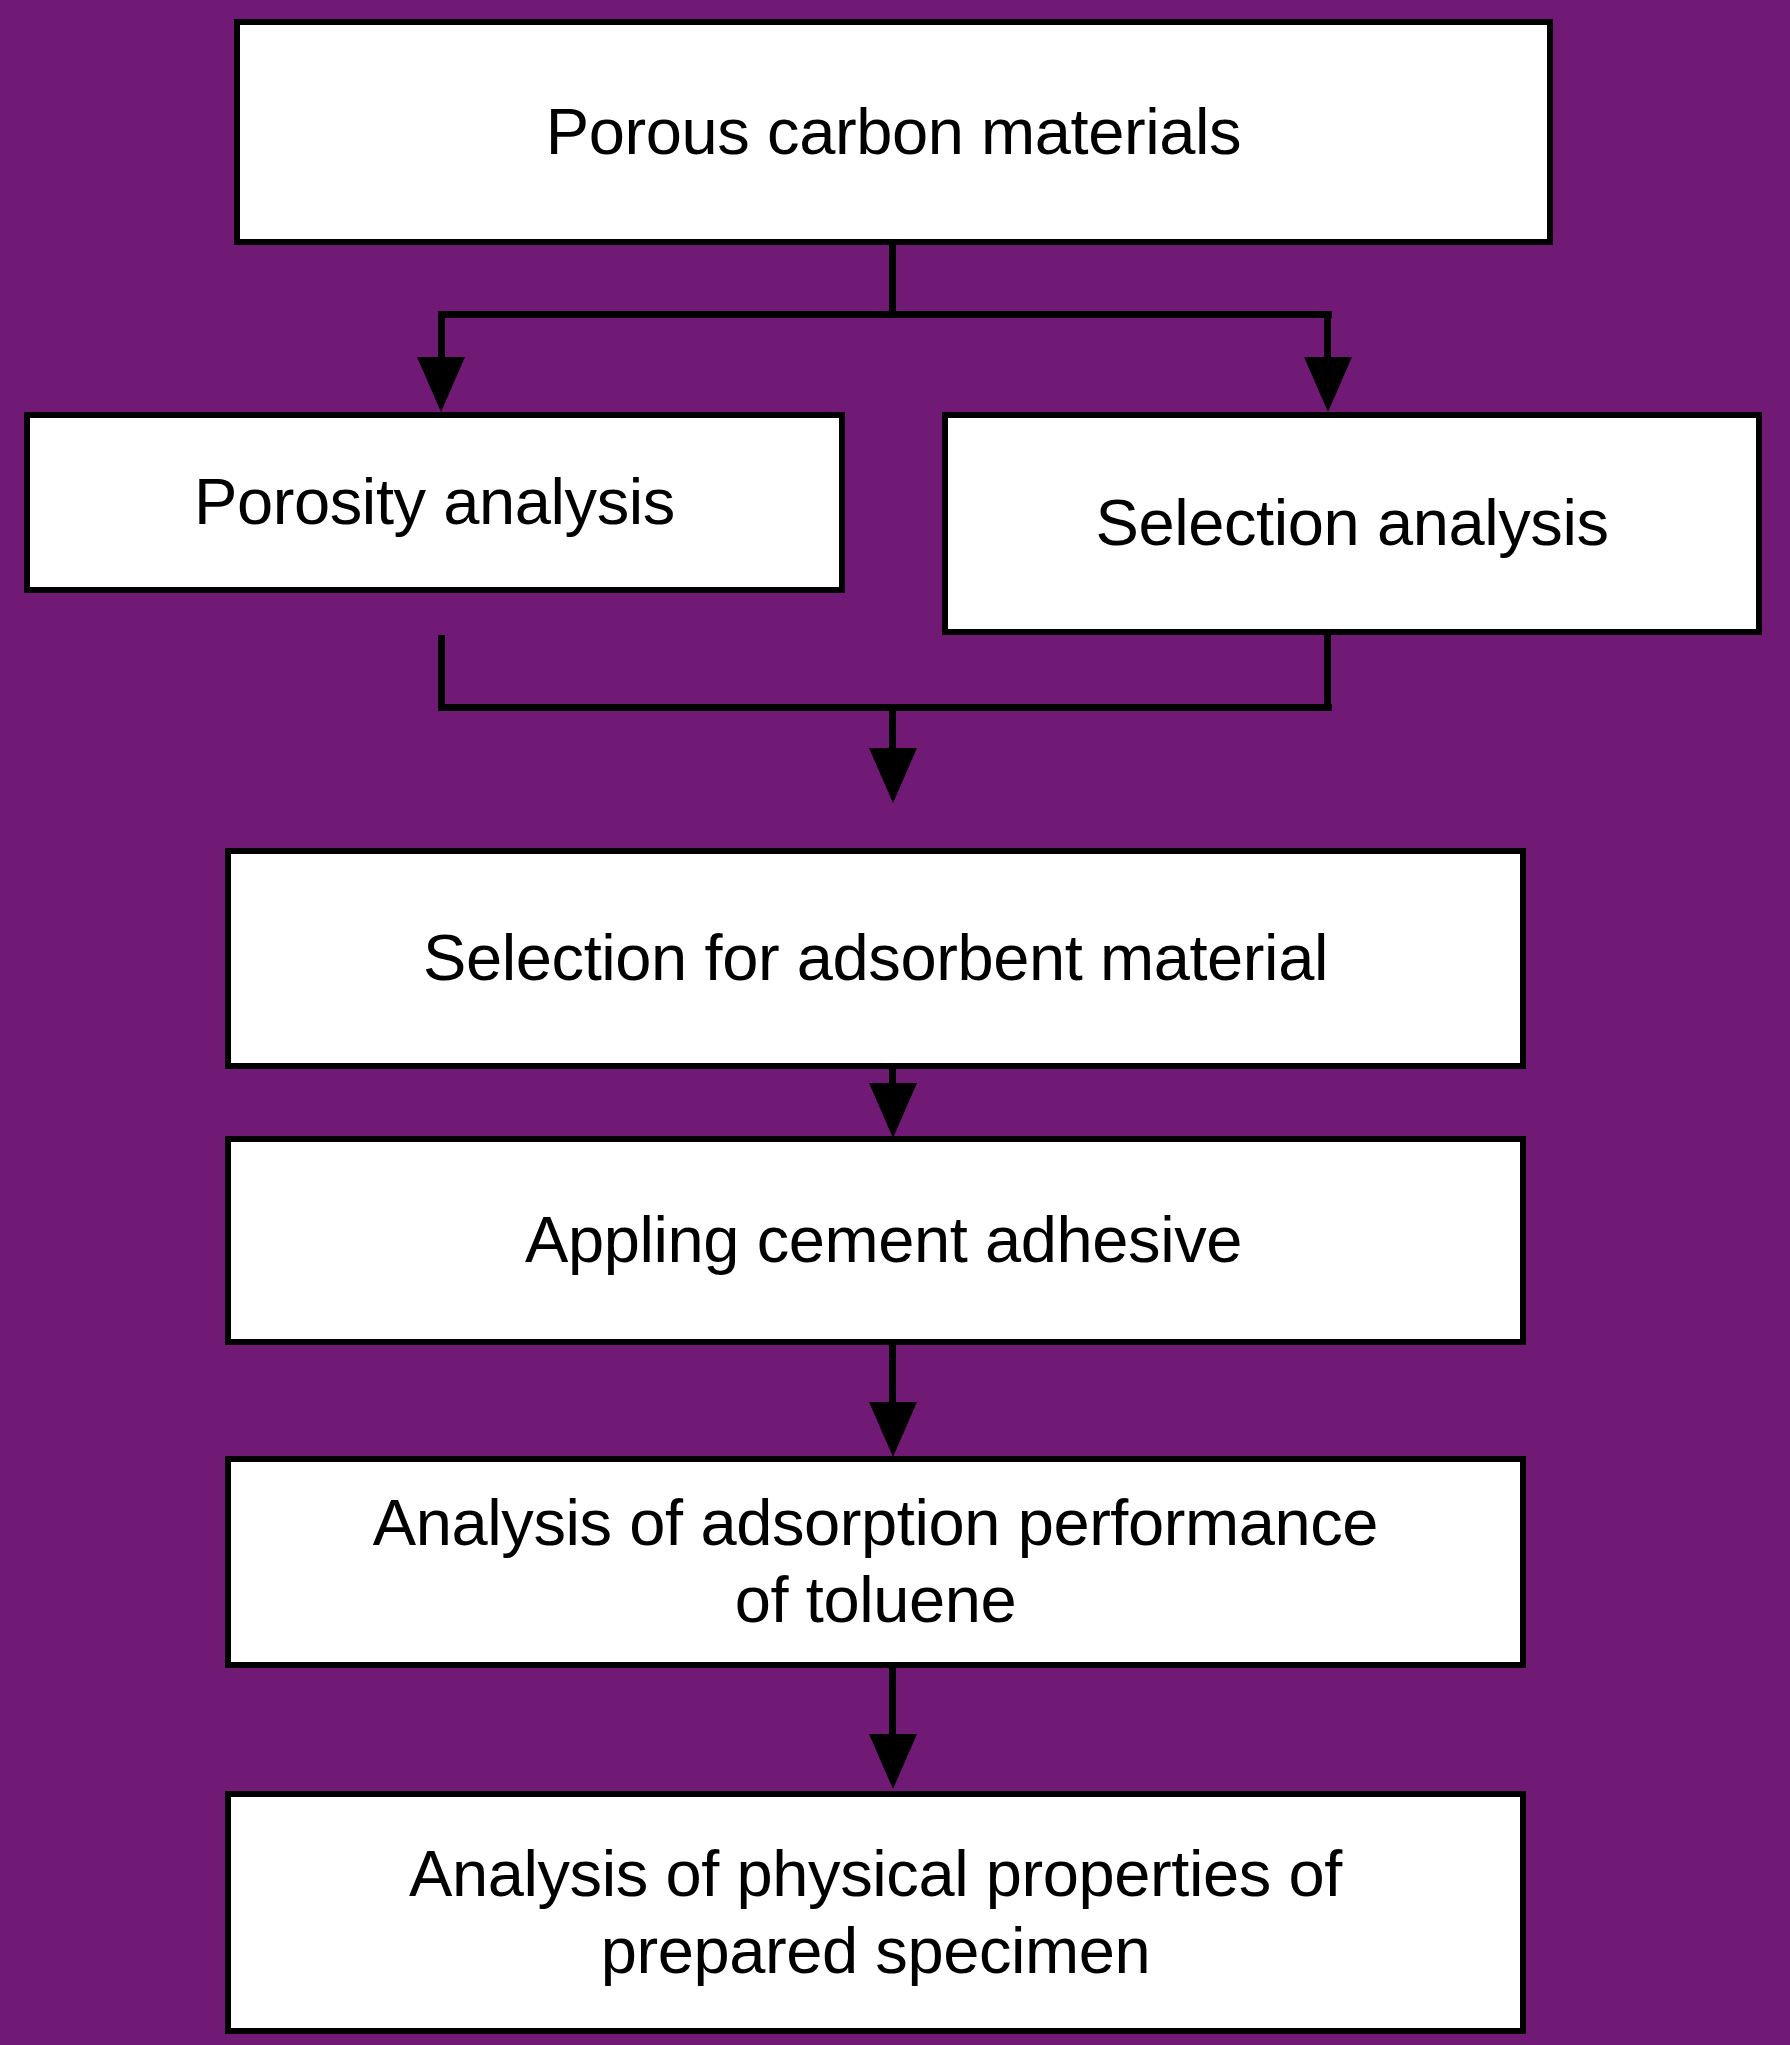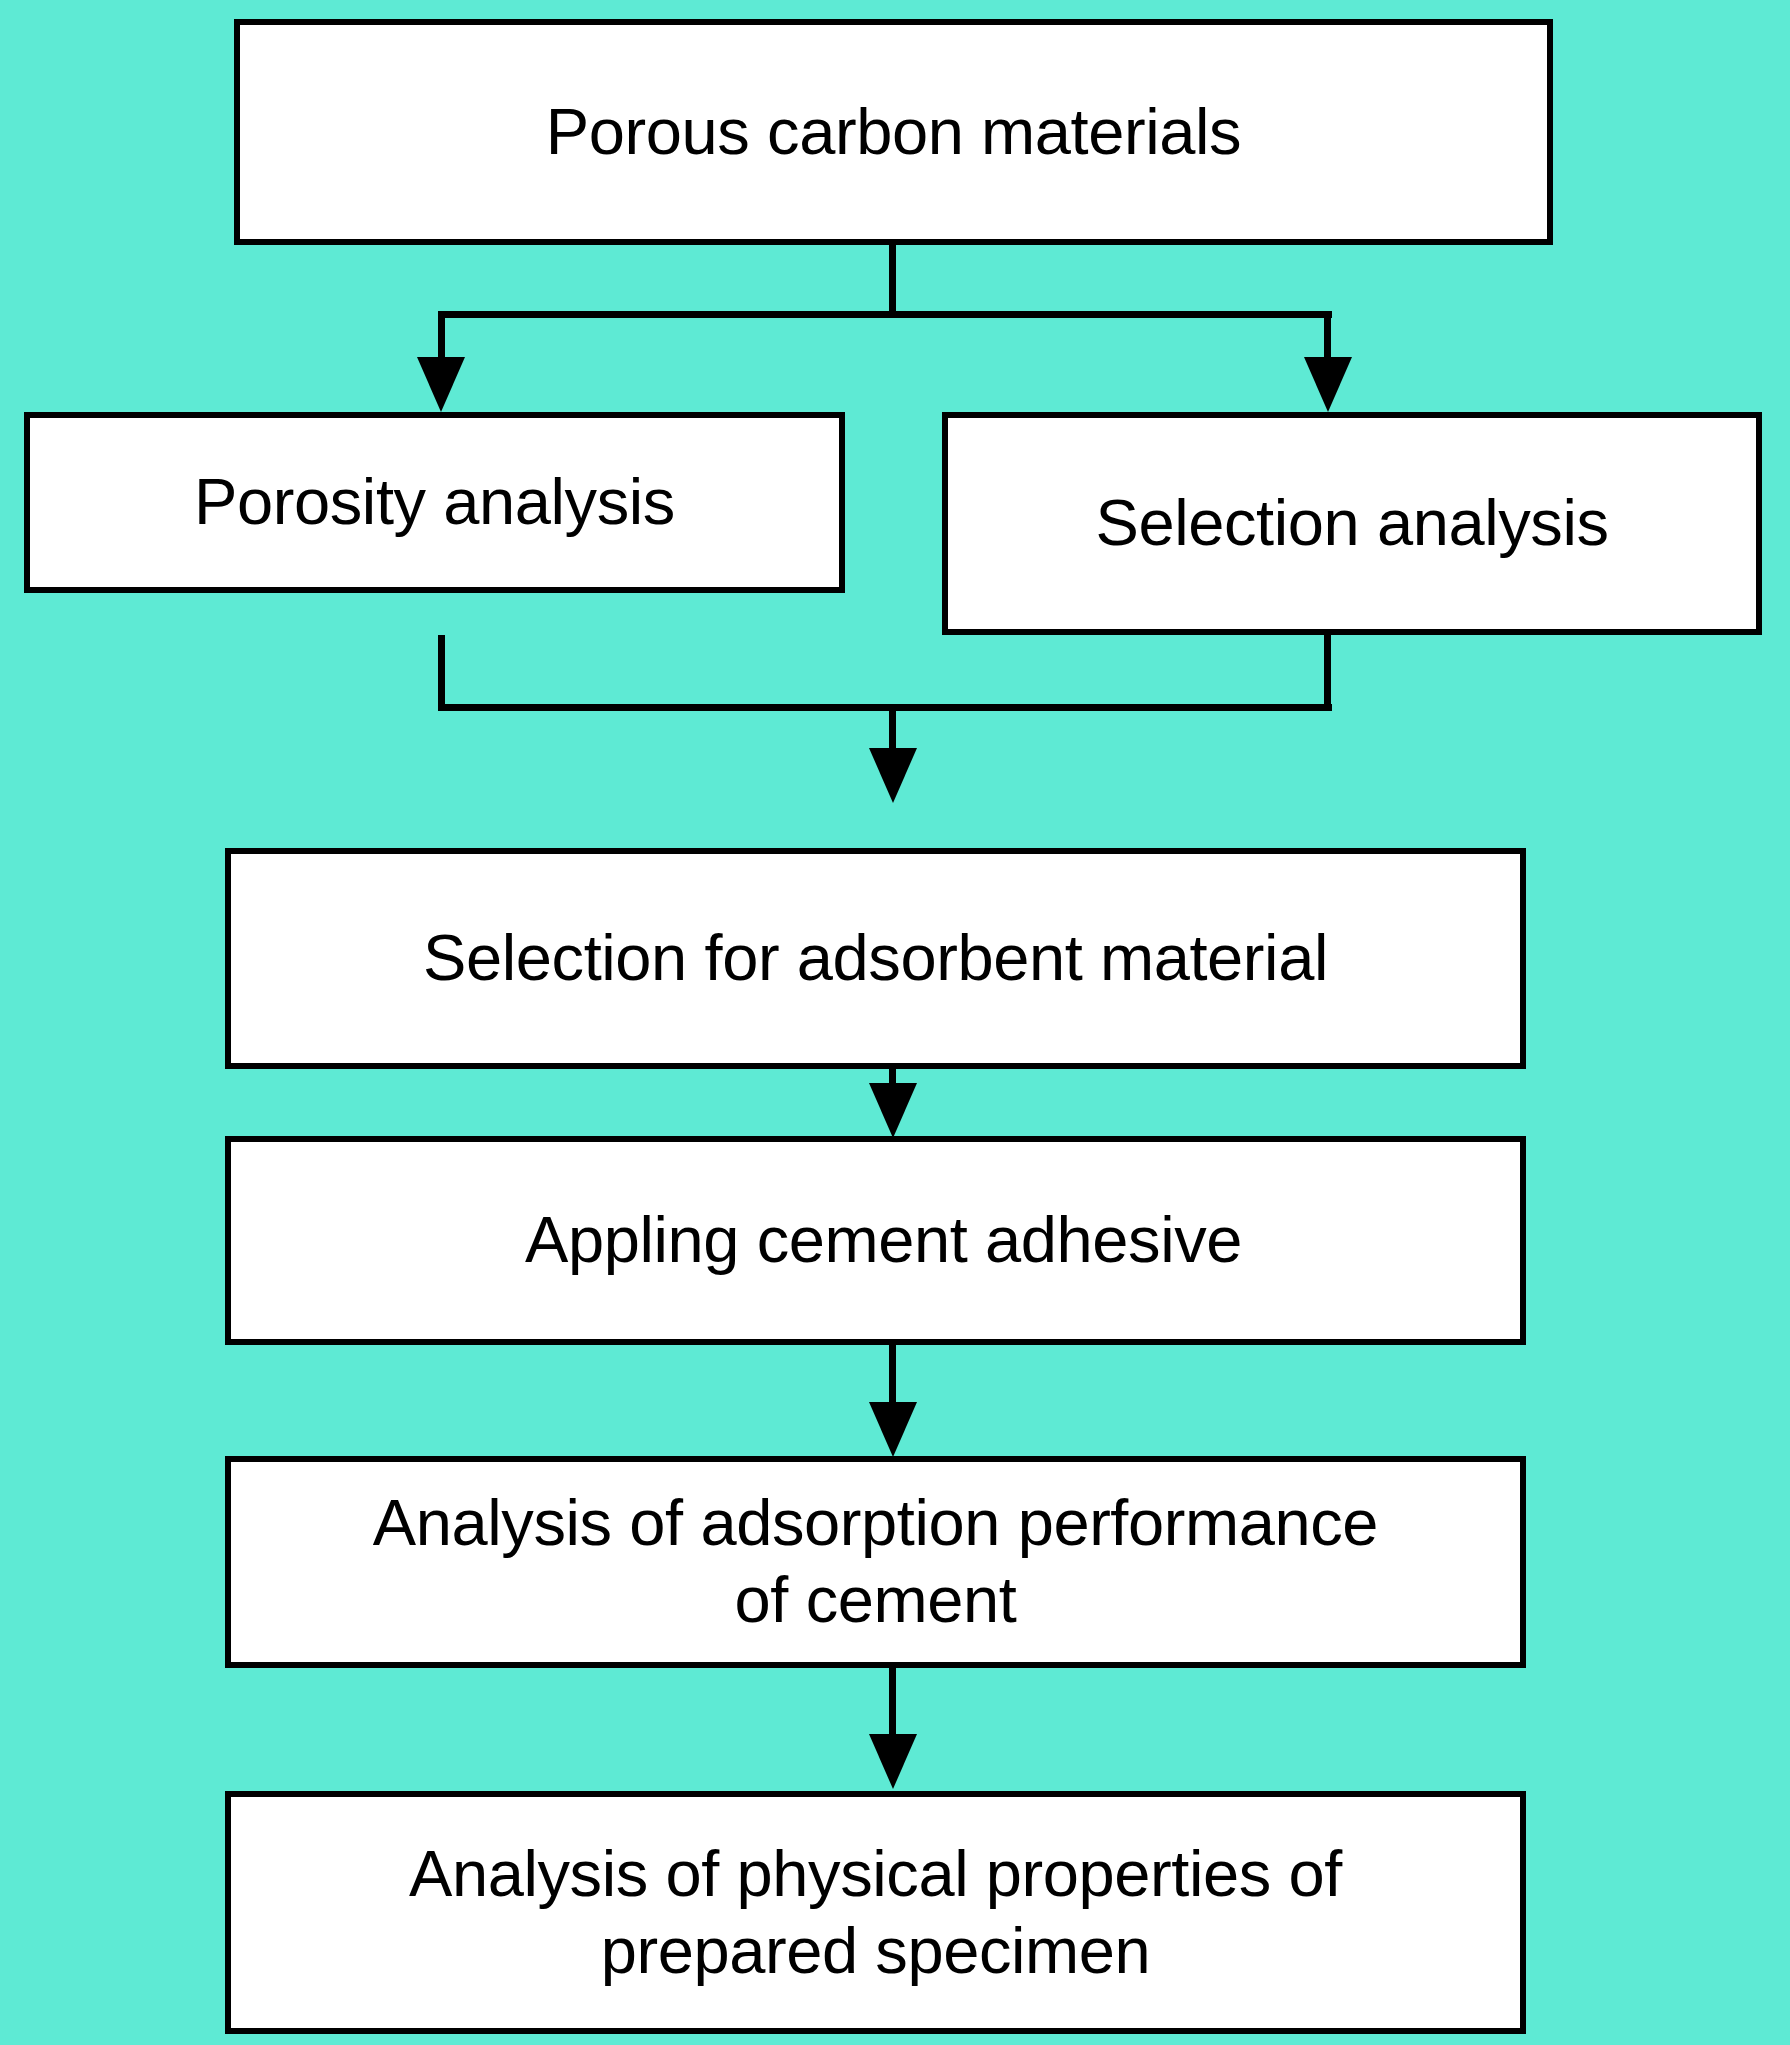--- a/index.html
+++ b/index.html
@@ -8,21 +8,21 @@
     padding: 0;
     background: #ffffff;
   }
   body {
     font-family: "Liberation Sans", sans-serif;
   }
   #canvas {
     position: relative;
     width: 1791px;
     height: 2046px;
-    background: #5eead4;
+    background: #701a75;
     overflow: hidden;
   }
   .node {
     position: absolute;
     box-sizing: border-box;
     border: 6.2px solid #000000;
     background: #ffffff;
     display: flex;
     align-items: center;
     justify-content: center;
@@ -116,21 +116,21 @@
 
   <div class="node" id="node-cement-adhesive">
     <span class="label fsz-big">Appling cement adhesive</span>
   </div>
 
   <div class="vline" style="left:889px; top:1345px; height:60px;"></div>
   <div class="arrowhead" style="left:869px; top:1402px;"></div>
 
   <div class="node" id="node-adsorption">
     <span class="label fsz-two">Analysis of adsorption performance
-of cement</span>
+of toluene</span>
   </div>
 
   <div class="vline" style="left:889px; top:1667px; height:71px;"></div>
   <div class="arrowhead" style="left:869px; top:1734px;"></div>
 
   <div class="node" id="node-physical-props">
     <span class="label fsz-two">Analysis of physical properties of
 prepared specimen</span>
   </div>
 

